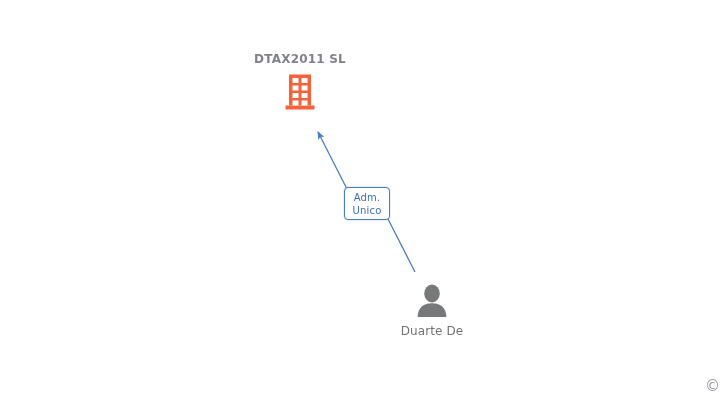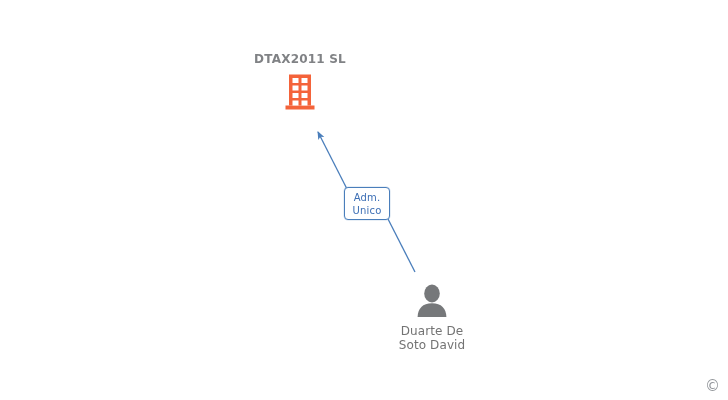--- a/index.html
+++ b/index.html
@@ -173,21 +173,20 @@
     <div id="person-icon-wrap">
       <svg width="34" height="33" viewBox="0 0 34 33" xmlns="http://www.w3.org/2000/svg">
 
         <ellipse cx="17" cy="9.5" rx="7.8" ry="9" fill="#76787a"></ellipse>
 
         <path d="M17 19.2 C7.6 19.2 2.8 24.4 2.6 33 L31.4 33 C31.2 24.4 26.4 19.2 17 19.2 Z" fill="#76787a"></path>
       </svg>
     </div>
     <div id="person-label">
       <span class="nm-line">Duarte De</span>
-      <span class="nm-line">Soto David</span>
     </div>
   </div>
 
   <div id="watermark">
     <span id="watermark-copyright">©</span>
   </div>
 
 </div>
 
 </body></html>

